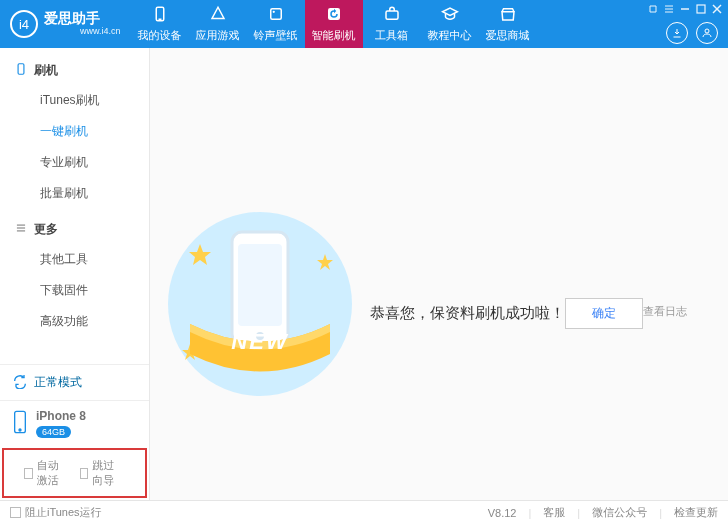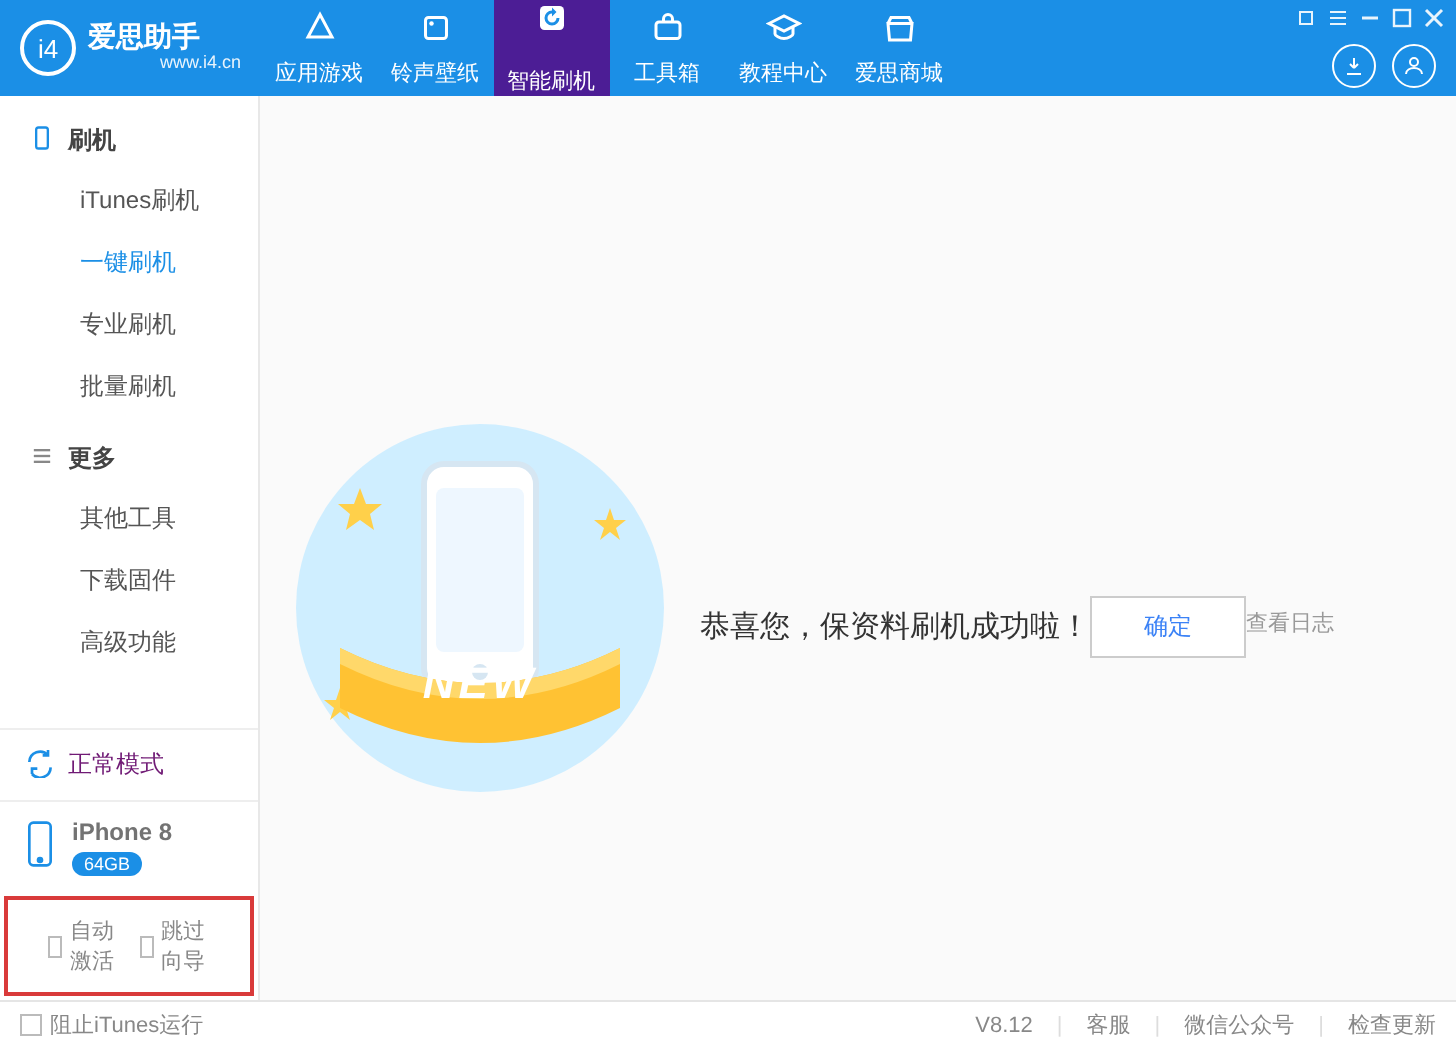--- a/index.html
+++ b/index.html
@@ -9,38 +9,38 @@
   
   .header { height: 48px; background: #1b8fe6; color: #fff; display: flex; align-items: stretch; position: relative; }
   .logo-wrap { display: flex; align-items: center; padding: 0 10px; }
   .logo-circ { width: 28px; height: 28px; border-radius: 50%; border: 2px solid #fff; display: flex; align-items: center; justify-content: center; font-weight: normal; font-size: 13px; margin-right: 6px; }
   .logo-text-wrap { display: flex; flex-direction: column; line-height: 1.1; }
   .logo-title { font-size: 14px; font-weight: bold; }
   .logo-url { font-size: 9px; opacity: .9; margin-left: 36px; }
   .tabs { display: flex; height: 100%; }
   .tab { width: 58px; display: flex; flex-direction: column; align-items: center; justify-content: center; font-size: 11px; gap: 3px; cursor: pointer; }
   .tab svg { width: 18px; height: 18px; }
-  .tab.active { background: #4c1d95; justify-content: space-between; }
+  .tab.active { background: #be185d; }
   .header-right { position: absolute; right: 6px; top: 4px; display: flex; align-items: center; gap: 6px; }
   .win-btns { display: flex; gap: 6px; margin-bottom: 2px; font-size: 11px; }
   .win-btn { width: 10px; height: 10px; cursor: pointer; opacity: .9; display:flex; align-items:center; justify-content:center; }
   .hdr-round { width: 22px; height: 22px; border: 1.5px solid #fff; border-radius: 50%; display: flex; align-items: center; justify-content: center; cursor: pointer; }
   .hdr-round svg { width: 12px; height: 12px; }
   .header-lower { position: absolute; right: 10px; bottom: 4px; display:flex; gap:8px; }
 
   
   .main { flex: 1; display: flex; min-height: 0; }
-  .sidebar { width: 130px; border-right: 1px solid #e8e8e8; background: #fff; display: flex; flex-direction: column; }
+  .sidebar { width: 150px; border-right: 1px solid #e8e8e8; background: #fff; display: flex; flex-direction: column; }
   .side-scroll { flex: 1; overflow: hidden; padding-top: 8px; }
   .side-group-hdr { display: flex; align-items: center; gap: 6px; padding: 6px 14px; color: #444; font-size: 12px; font-weight: 600; }
   .side-item { padding: 7px 14px 7px 40px; color: #555; cursor: pointer; font-size: 12px; }
   .side-item.active { color: #1b8fe6; }
   .side-group-hdr svg { width: 14px; height: 14px; }
 
-  .side-status { border-top: 1px solid #eee; padding: 8px 12px; display: flex; align-items: center; gap: 6px; color: #701a75; }
+  .side-status { border-top: 1px solid #eee; padding: 8px 12px; display: flex; align-items: center; gap: 6px; color: #0369a1; }
   .side-status svg { width: 16px; height: 16px; }
   .device-box { border-top: 1px solid #eee; padding: 8px 12px; display: flex; align-items: center; gap: 8px; }
   .device-box svg { width: 16px; height: 24px; }
   .device-info { display: flex; flex-direction: column; gap: 3px; }
   .device-name { font-size: 12px; font-weight: 600; color: #737373; }
   .device-badge { display: inline-block; background: #1b8fe6; color: #fff; font-size: 9px; padding: 1px 6px; border-radius: 8px; width: fit-content; }
 
   .opts-row { border-top: 1px solid #eee; border: 2px solid #d93a3a; margin: 2px; padding: 8px 20px; display: flex; gap: 10px; font-size: 11px; color: #888; }
   .chk { display: flex; align-items: center; gap: 4px; cursor: pointer; }
   .chk-box { width: 11px; height: 11px; border: 1px solid #bbb; background: #fff; }
@@ -62,20 +62,27 @@
 
 <div class="header">
   <div class="logo-wrap">
     <div class="logo-circ">i4</div>
     <div class="logo-text-wrap">
       <span class="logo-title">爱思助手</span>
       <span class="logo-url">www.i4.cn</span>
     </div>
   </div>
   <div class="tabs">
+    <div class="tab">
+      <span><svg viewBox="0 0 24 24" fill="none" stroke="#fff" stroke-width="2">
+            <rect x="7" y="3" width="10" height="18" rx="2"></rect>
+            <line x1="10" y1="19" x2="14" y2="19"></line>
+          </svg></span>
+      <span>我的设备</span>
+    </div>
     <div class="tab">
       <span><svg viewBox="0 0 24 24" fill="none" stroke="#fff" stroke-width="2">
             <path d="M12 3l8 15H4z"></path>
           </svg></span>
       <span>应用游戏</span>
     </div>
     <div class="tab">
       <span><svg viewBox="0 0 24 24" fill="#fff">
             <rect x="5" y="5" width="14" height="14" rx="2" fill="none" stroke="#fff" stroke-width="2"></rect>
             <circle cx="9" cy="9" r="1.5"></circle>

